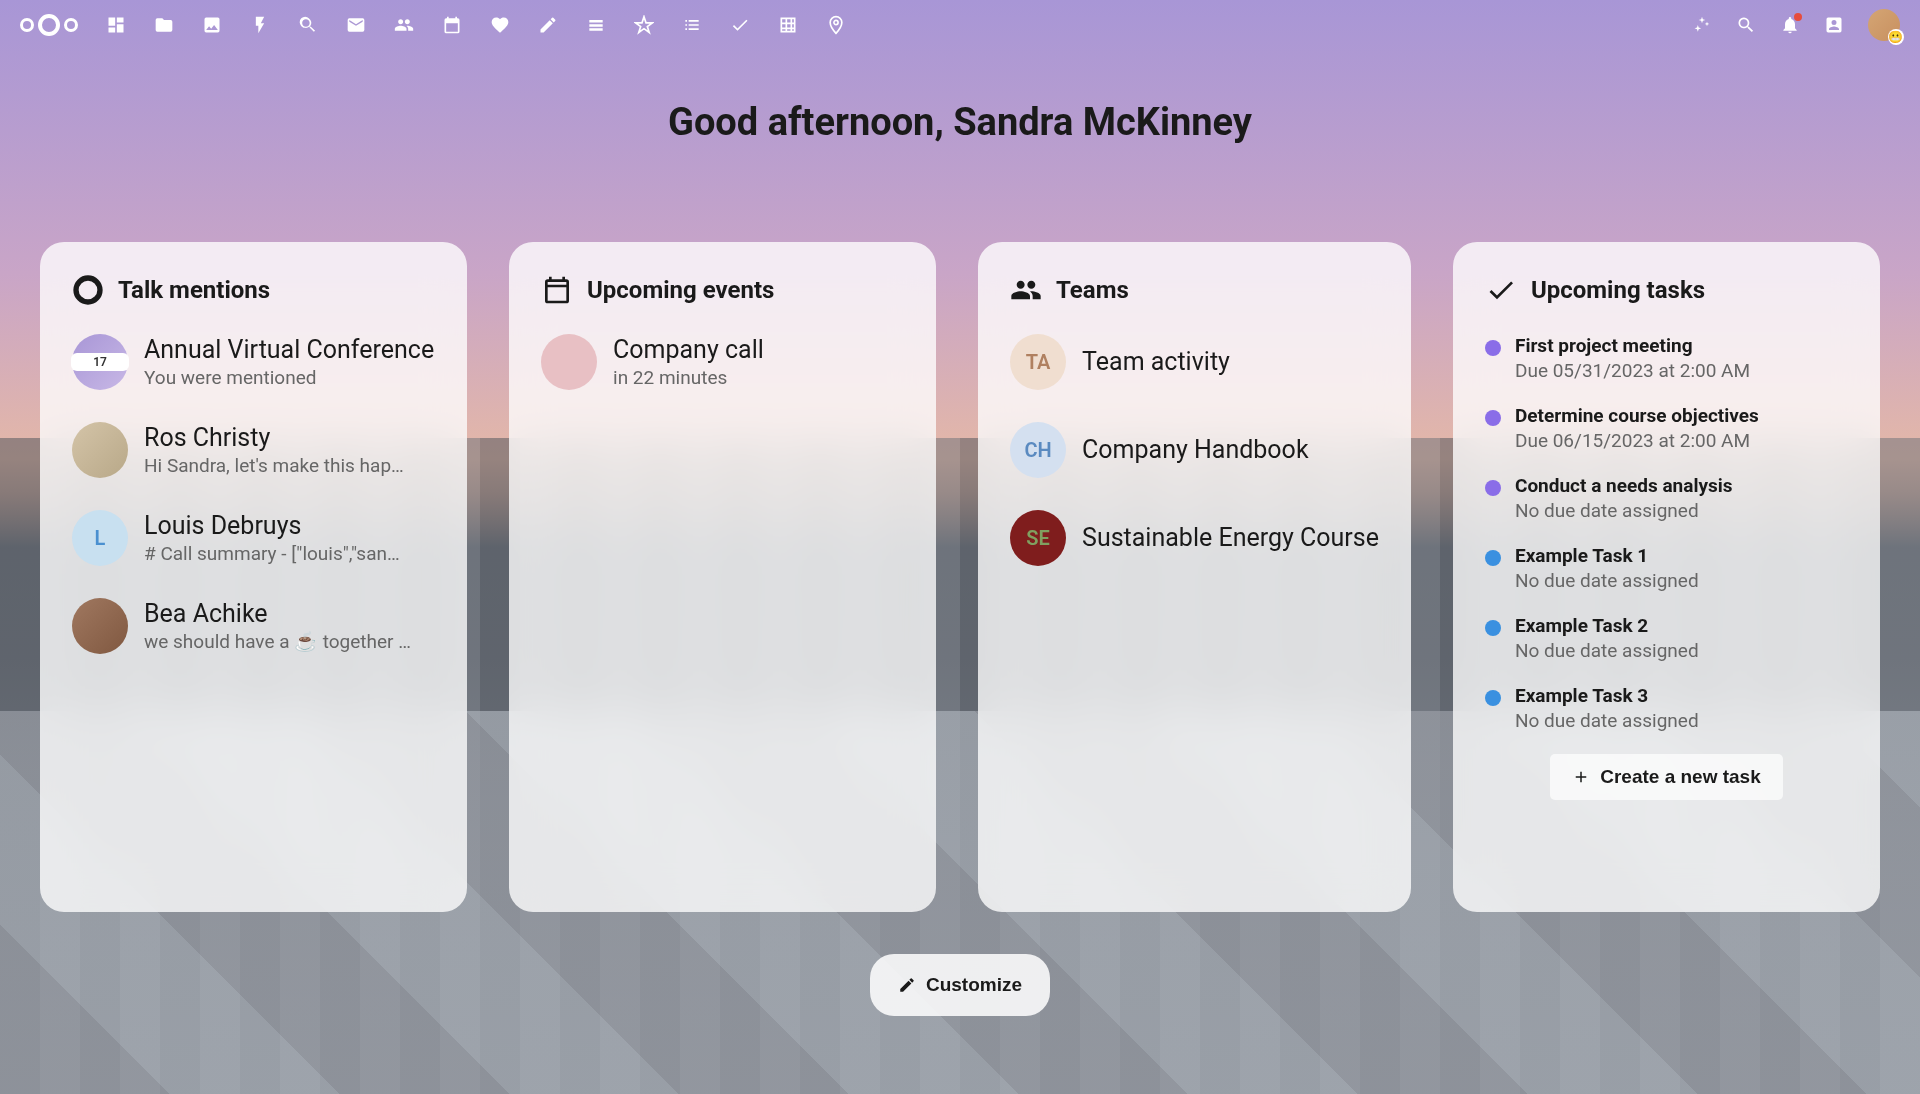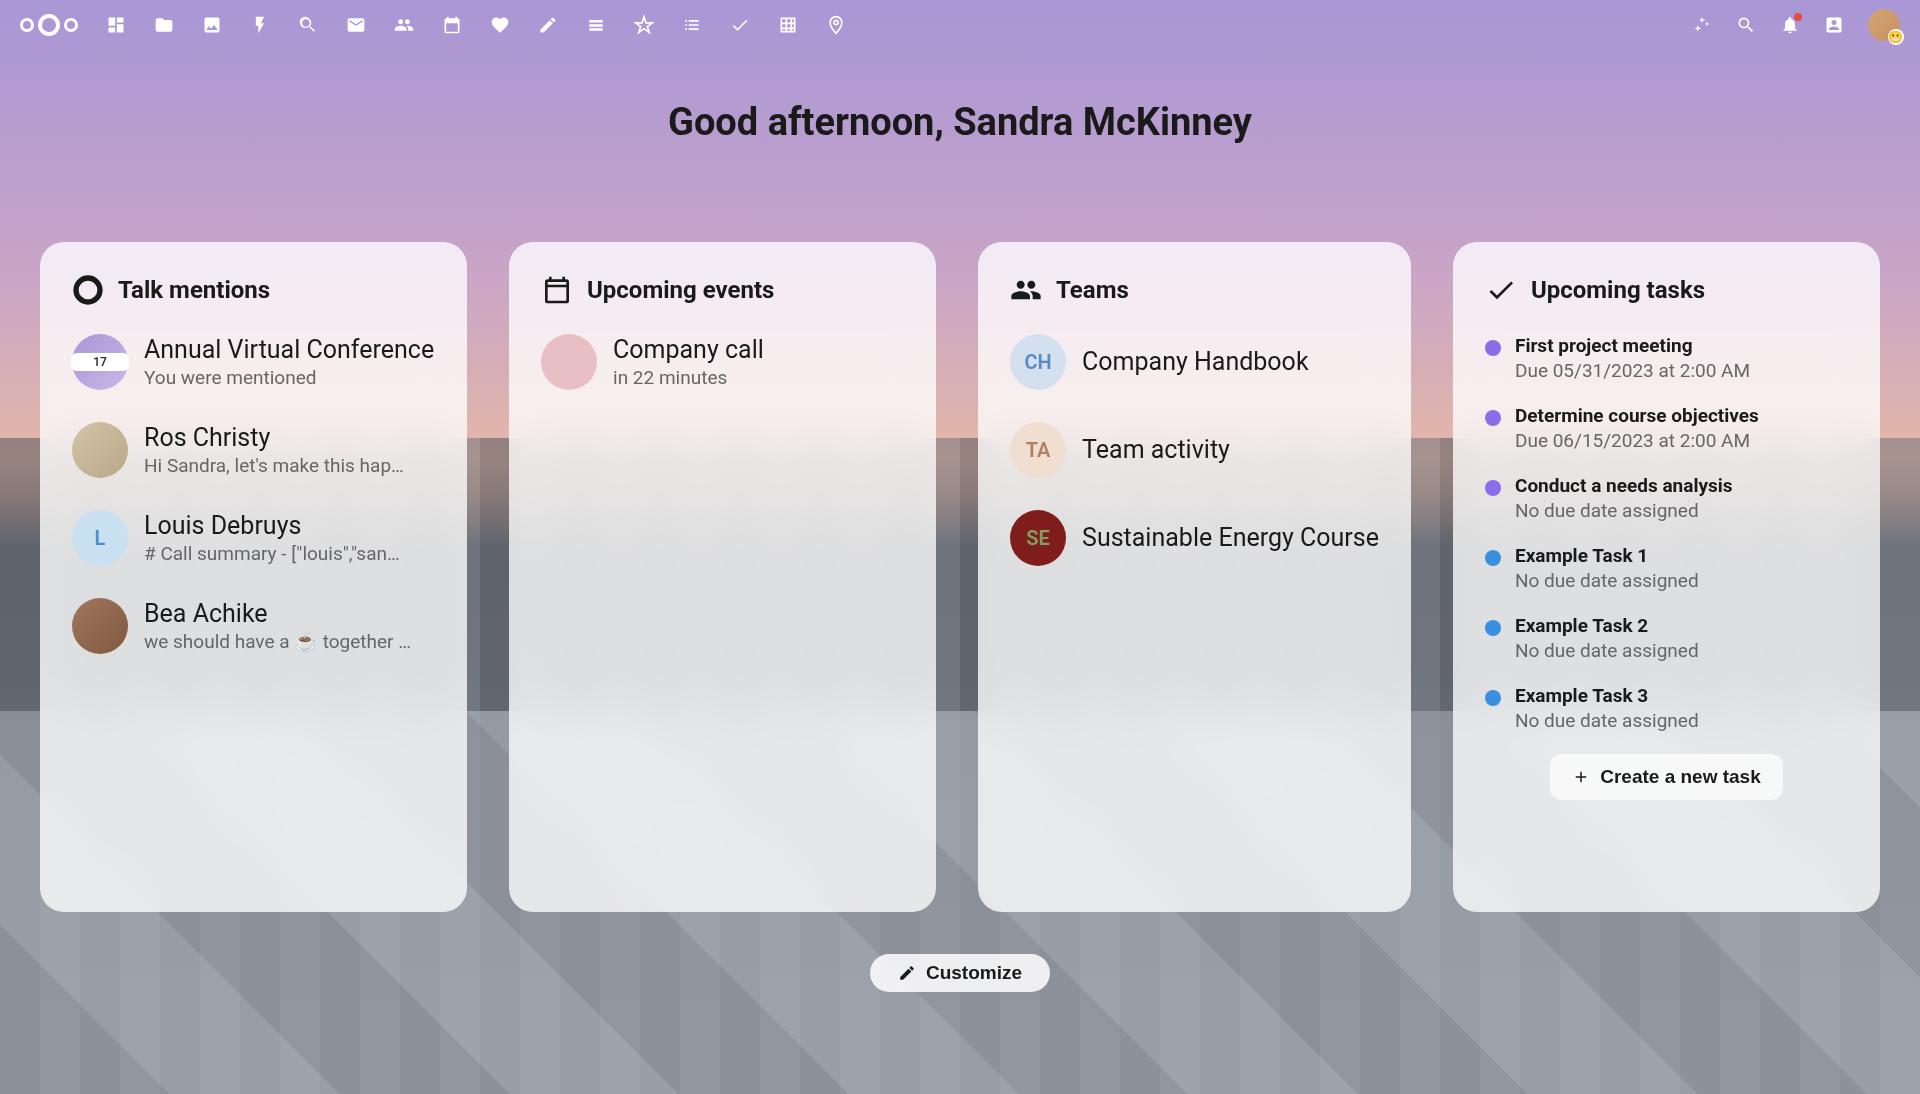--- a/index.html
+++ b/index.html
@@ -114,41 +114,41 @@
 .av-letter { color: #fff; }
 .task-item { display: flex; gap: 14px; align-items: flex-start; margin-bottom: 22px; cursor: pointer; }
 .task-dot { width: 16px; height: 16px; border-radius: 50%; flex-shrink: 0; margin-top: 6px; }
 .task-body { flex: 1; }
 .task-title { font-size: 19px; font-weight: 700; color: #1a1a1a; margin-bottom: 2px; }
 .task-sub { font-size: 19px; color: #666; }
 .create-task {
   display: flex; align-items: center; gap: 10px;
   background: rgba(255,255,255,0.7);
   border: none;
-  border-radius: 12px;
+  border-radius: 5px;
   padding: 12px 22px;
   font-size: 19px;
   font-weight: 600;
   color: #1a1a1a;
   cursor: pointer;
   margin: 19px auto 0; 
 }
 .customize-bar {
   position: relative;
   z-index: 5;
   display: flex;
   justify-content: center;
   margin-top: 42px;
 }
 .customize-btn {
   display: flex; align-items: center; gap: 10px;
   background: rgba(255,255,255,0.85);
   border: none;
   border-radius: 24px;
-  padding: 8px 28px;
+  padding: 20px 28px;
   font-size: 19px;
   font-weight: 600;
   color: #1a1a1a;
   cursor: pointer;
 }
 .notif-badge {
   position: relative;
 }
 .notif-badge::after {
   content: "";
@@ -340,29 +340,29 @@
   </div>
 
   <div class="widget">
     <div class="widget-header">
       <svg viewBox="0 0 24 24">
           <path d="M16 11c1.66 0 2.99-1.34 2.99-3S17.66 5 16 5s-3 1.34-3 3 1.34 3 3 3zm-8 0c1.66 0 2.99-1.34 2.99-3S9.66 5 8 5 5 6.34 5 8s1.34 3 3 3zm0 2c-2.33 0-7 1.17-7 3.5V19h14v-2.5c0-2.33-4.67-3.5-7-3.5zm8 0c-.29 0-.62.02-.97.05 1.16.84 1.97 1.97 1.97 3.45V19h6v-2.5c0-2.33-4.67-3.5-7-3.5z" fill="#1a1a1a"></path>
         </svg>
       <div class="widget-title">Teams</div>
     </div>
     <div class="item">
+      <div class="item-avatar av-letter" style="background:#f0ded0;color:#b08060">TA</div>
+      <div class="item-body">
+          <div class="item-title">Team activity</div>
+        </div>
+    </div>
+    <div class="item">
       <div class="item-avatar av-letter" style="background:#d4e0f0;color:#5a8ac0">CH</div>
       <div class="item-body">
           <div class="item-title">Company Handbook</div>
-        </div>
-    </div>
-    <div class="item">
-      <div class="item-avatar av-letter" style="background:#f0ded0;color:#b08060">TA</div>
-      <div class="item-body">
-          <div class="item-title">Team activity</div>
         </div>
     </div>
     <div class="item">
       <div class="item-avatar av-letter" style="background:#7f1d1d;color:#80a060">SE</div>
       <div class="item-body">
           <div class="item-title">Sustainable Energy Course</div>
         </div>
     </div>
   </div>
 

